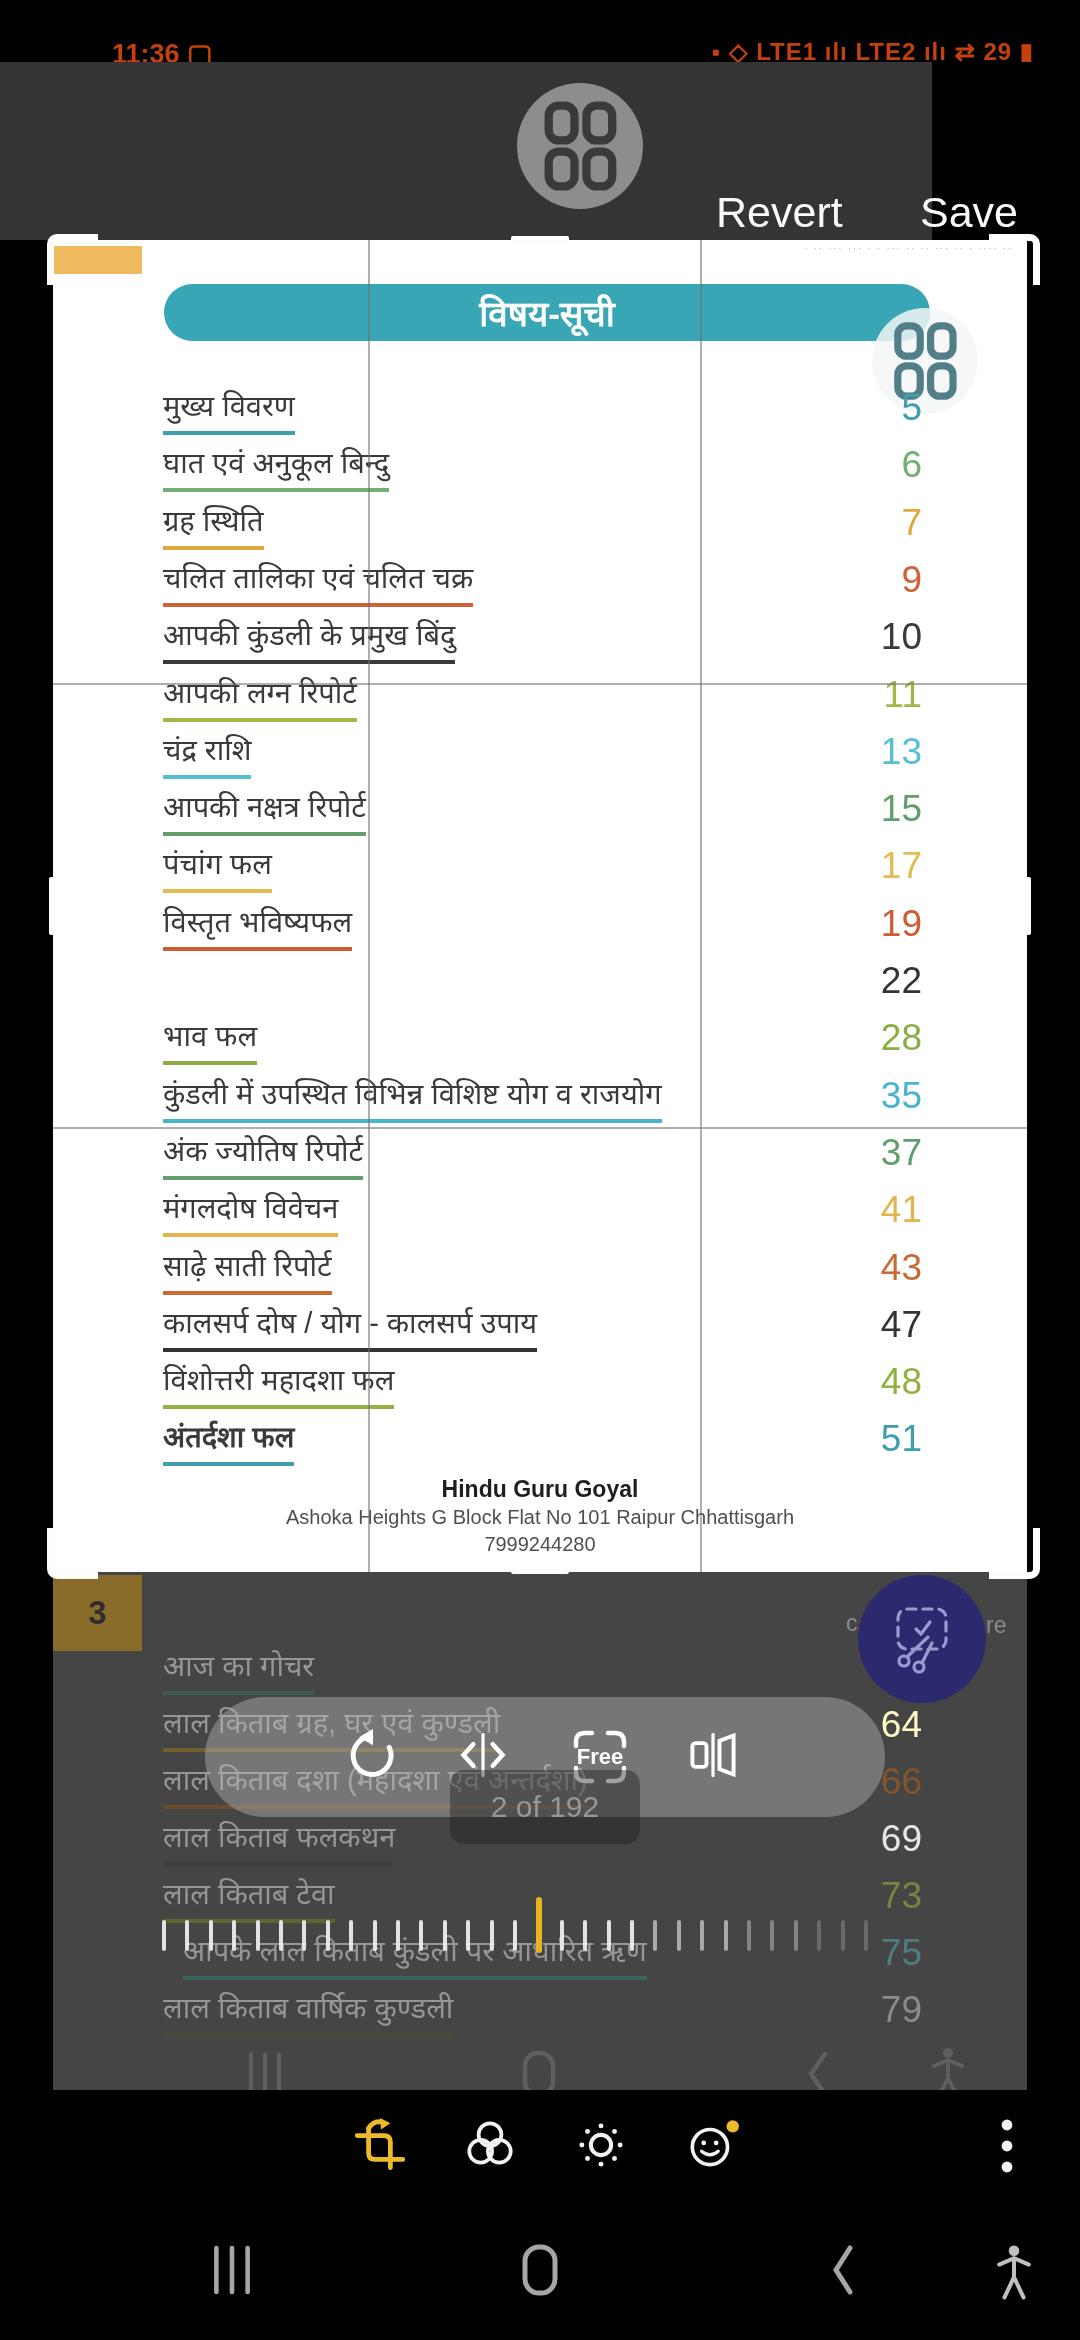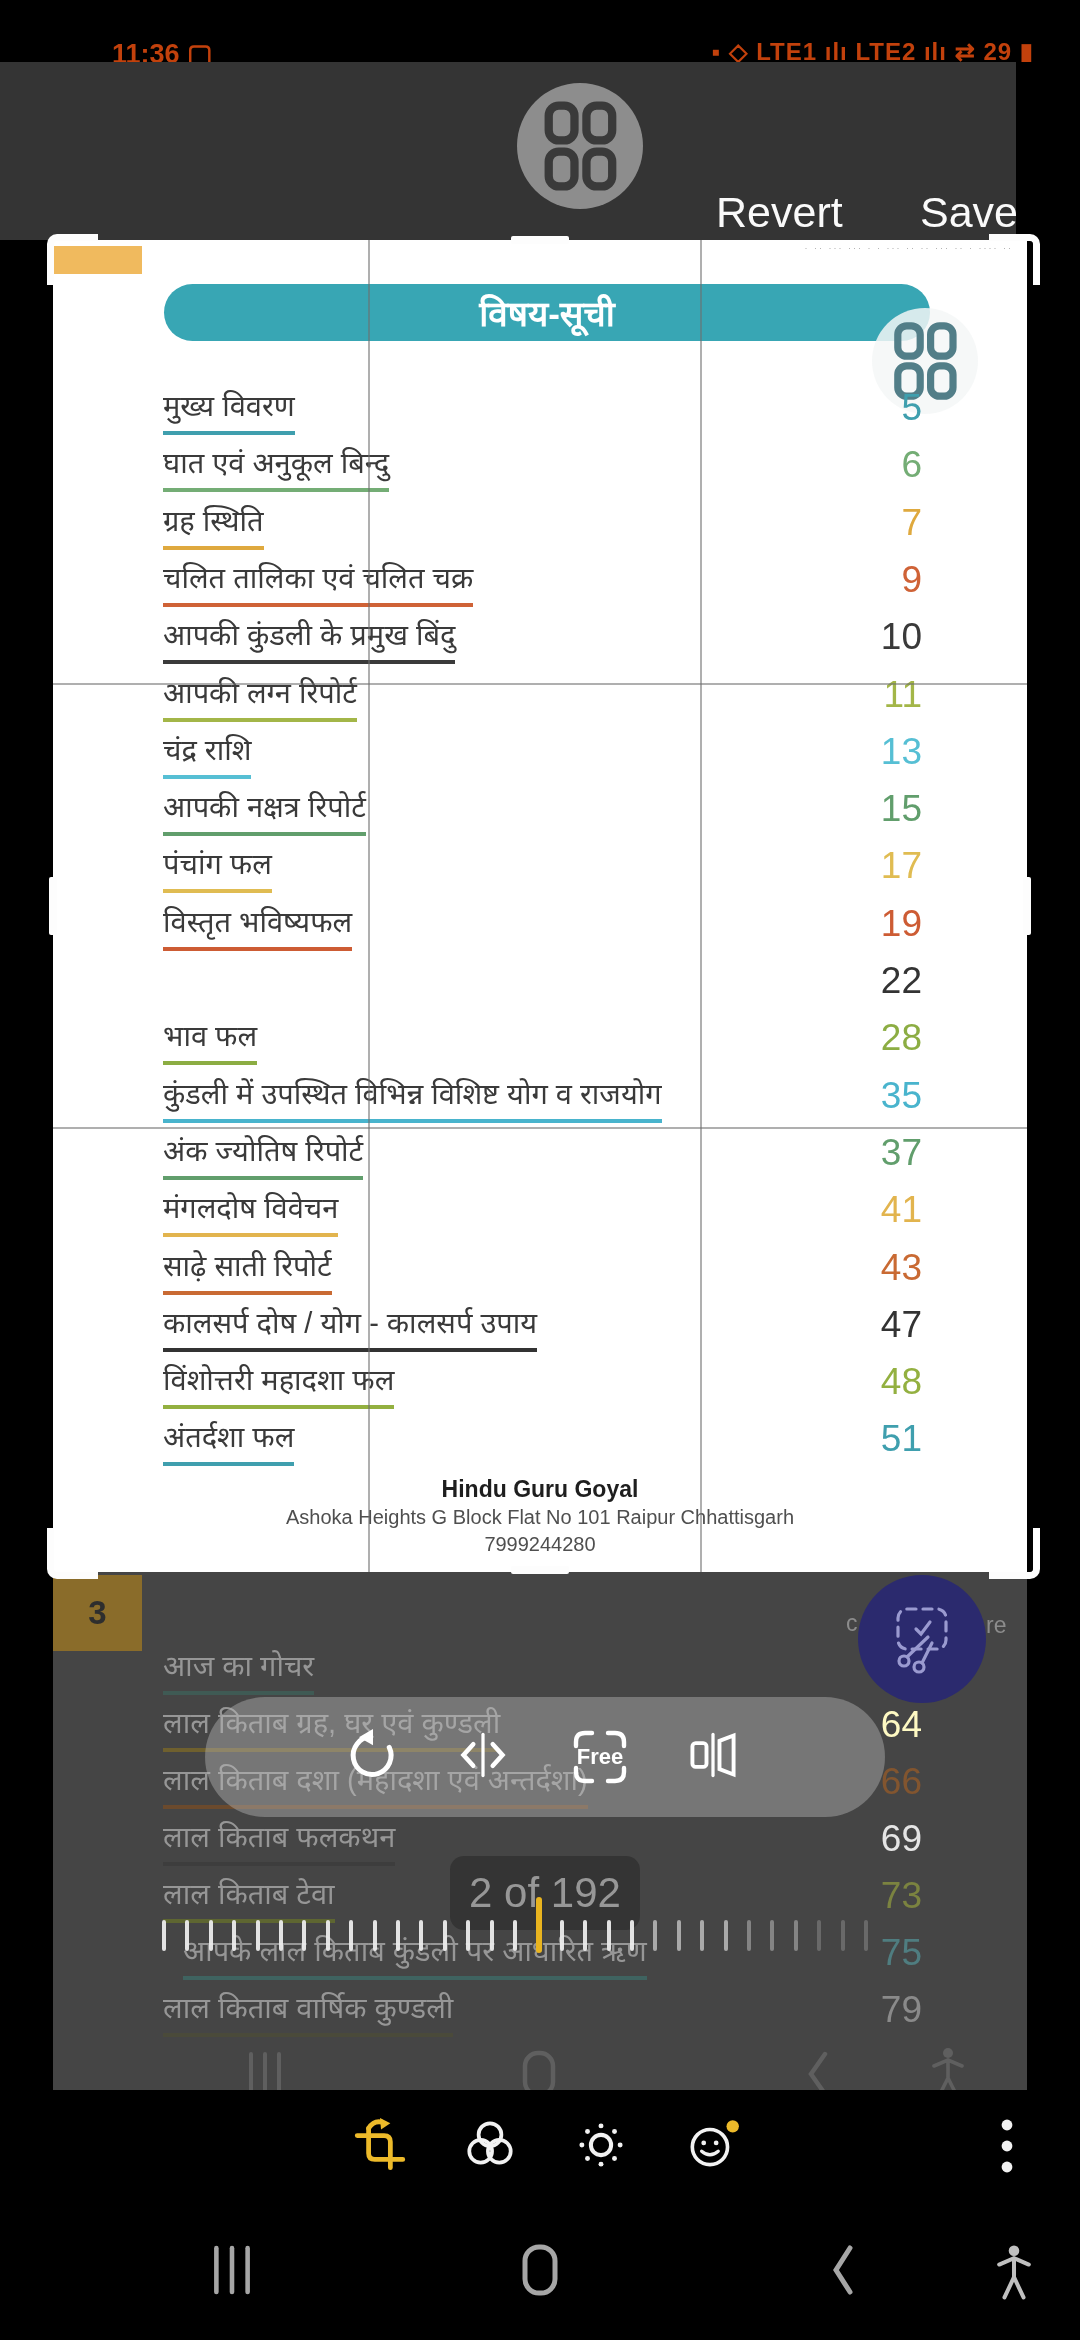--- a/index.html
+++ b/index.html
@@ -5,21 +5,21 @@
   html,body{margin:0;padding:0;background:#000;}
   .screen{position:relative;width:1080px;height:2340px;background:#000;overflow:hidden;
           font-family:"Liberation Sans",sans-serif;}
   .abs{position:absolute;}
   
   .statusbar{left:0;top:28px;width:1080px;height:34px;overflow:hidden;color:#c2410c;font-size:27px;font-weight:700;}
   .statusbar .in{position:absolute;top:10px;width:100%;}
   .st-left{position:absolute;left:112px;}
   .st-right{position:absolute;right:46px;letter-spacing:1px;font-size:24px;}
   
-  .topbar{left:0;top:62px;width:1016px;height:178px;background:#343434;}
+  .topbar{left:0;top:62px;width:932px;height:178px;background:#343434;}
   .tb-btn{position:absolute;top:126px;color:#fafafa;font-size:43px;font-weight:500;}
   .wm-circle{position:absolute;border-radius:50%;display:flex;align-items:center;justify-content:center;}
   .wm-top{left:517px;top:21px;width:126px;height:126px;background:#8d8d8d;}
   
   .page{left:53px;top:240px;width:974px;height:1332px;background:#ffffff;overflow:hidden;}
   .orange-tab{position:absolute;left:0;top:6px;width:89px;height:28px;background:#f0ba5e;}
   .fineprint{position:absolute;top:3px;right:14px;font-size:9px;color:#a9a9a9;letter-spacing:2px;}
   .titlebar{position:absolute;left:111px;top:44px;width:766px;height:57px;border-radius:29px;background:#38a6b4;
             display:flex;align-items:center;justify-content:center;color:#fff;font-size:35px;font-weight:700;}
   .wm-page{left:819px;top:68px;width:106px;height:106px;background:rgba(244,247,247,0.84);position:absolute;}
@@ -41,22 +41,22 @@
   .c-tl{border-top:7px solid #fdfdfd;border-left:7px solid #fdfdfd;border-top-left-radius:10px;}
   .c-tr{border-top:7px solid #fdfdfd;border-right:7px solid #fdfdfd;border-top-right-radius:10px;}
   .c-bl{border-bottom:7px solid #fdfdfd;border-left:7px solid #fdfdfd;border-bottom-left-radius:10px;}
   .c-br{border-bottom:7px solid #fdfdfd;border-right:7px solid #fdfdfd;border-bottom-right-radius:10px;}
   
   .fab{left:858px;top:1575px;width:128px;height:128px;border-radius:50%;background:#2b2a6e;display:flex;align-items:center;justify-content:center;}
   .pill{left:205px;top:1697px;width:680px;height:120px;border-radius:60px;background:rgba(186,186,186,0.42);}
   .pill-ic{position:absolute;top:50%;transform:translate(-50%,-50%);color:#fff;}
   .free-wrap{width:64px;height:62px;position:relative;display:flex;align-items:center;justify-content:center;}
   .free-txt{position:absolute;color:#fff;font-size:22px;font-weight:700;}
-  .pagelabel{left:450px;top:1856px;width:190px;height:74px;border-radius:14px;background:rgba(28,28,28,0.42);
-             display:flex;align-items:center;justify-content:center;color:#979797;font-size:42px;}
+  .pagelabel{left:450px;top:1770px;width:190px;height:74px;border-radius:14px;background:rgba(28,28,28,0.42);
+             display:flex;align-items:center;justify-content:center;color:#979797;font-size:30px;}
   .tick{position:absolute;top:1920px;width:4px;height:31px;background:#ececec;border-radius:2px;}
   .tick-hl{position:absolute;left:536px;top:1897px;width:6px;height:56px;background:#e9b41f;border-radius:3px;}
   
   .toolbar{left:0;top:2090px;width:1080px;height:250px;background:#000;}
   .ticon{position:absolute;top:28px;transform:translateX(-50%);color:#f2f2f2;}
   .navbar{left:0;top:2244px;width:1080px;height:80px;}
   .nicon{position:absolute;top:0;transform:translateX(-50%);color:#a6a6a6;}
   .dimnav{color:#5f5f5f;}
 </style>
 </head>
@@ -168,21 +168,21 @@
         </div>
         <div class="toc-row" style="top: 1061.8px;">
           <span class="toc-label" style="border-bottom-color: rgb(51, 51, 51);">कालसर्प दोष / योग - कालसर्प उपाय</span>
           <span class="toc-num" style="color: rgb(51, 51, 51); text-align: center;">47</span>
         </div>
         <div class="toc-row" style="top: 1119.1px;">
           <span class="toc-label" style="border-bottom-color: rgb(147, 176, 64);">विंशोत्तरी महादशा फल</span>
           <span class="toc-num" style="color: rgb(147, 176, 64);">48</span>
         </div>
         <div class="toc-row" style="top: 1176.4px;">
-          <span class="toc-label" style="border-bottom-color: rgb(63, 159, 174);">अंतर्दशा फल</span>
+          <span class="toc-label" style="border-bottom-color: rgb(63, 159, 174); font-weight: bold;">अंतर्दशा फल</span>
           <span class="toc-num" style="color: rgb(63, 159, 174);">51</span>
         </div>
       </div>
     <div class="footer-name">Hindu Guru Goyal</div>
     <div class="footer-line" style="top:1266px;">Ashoka Heights G Block Flat No 101 Raipur Chhattisgarh</div>
     <div class="footer-line" style="top:1293px;">7999244280</div>
   </div>
 
   <div class="abs dimstrip">
     <div class="dim-tab">3</div>

